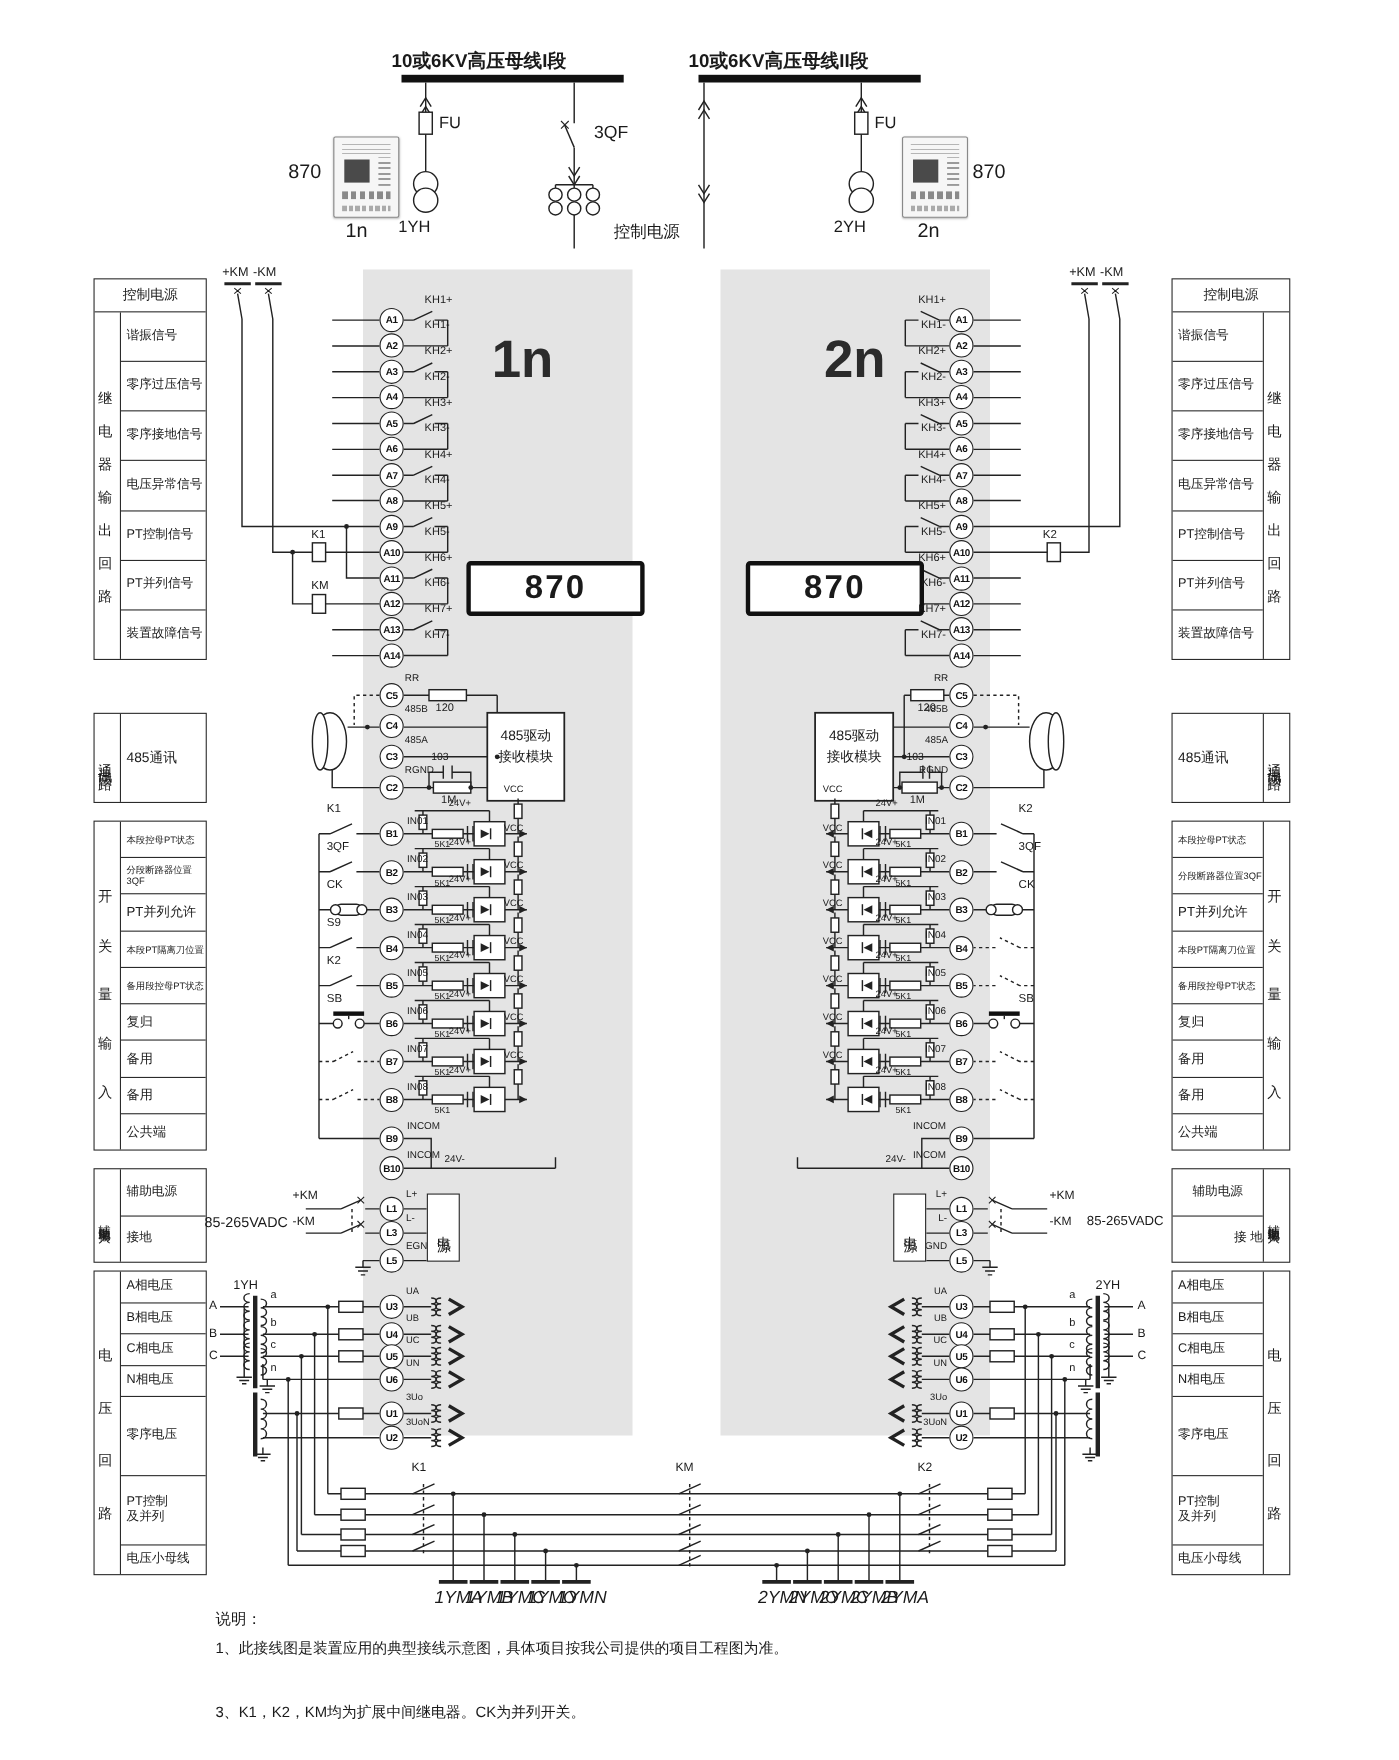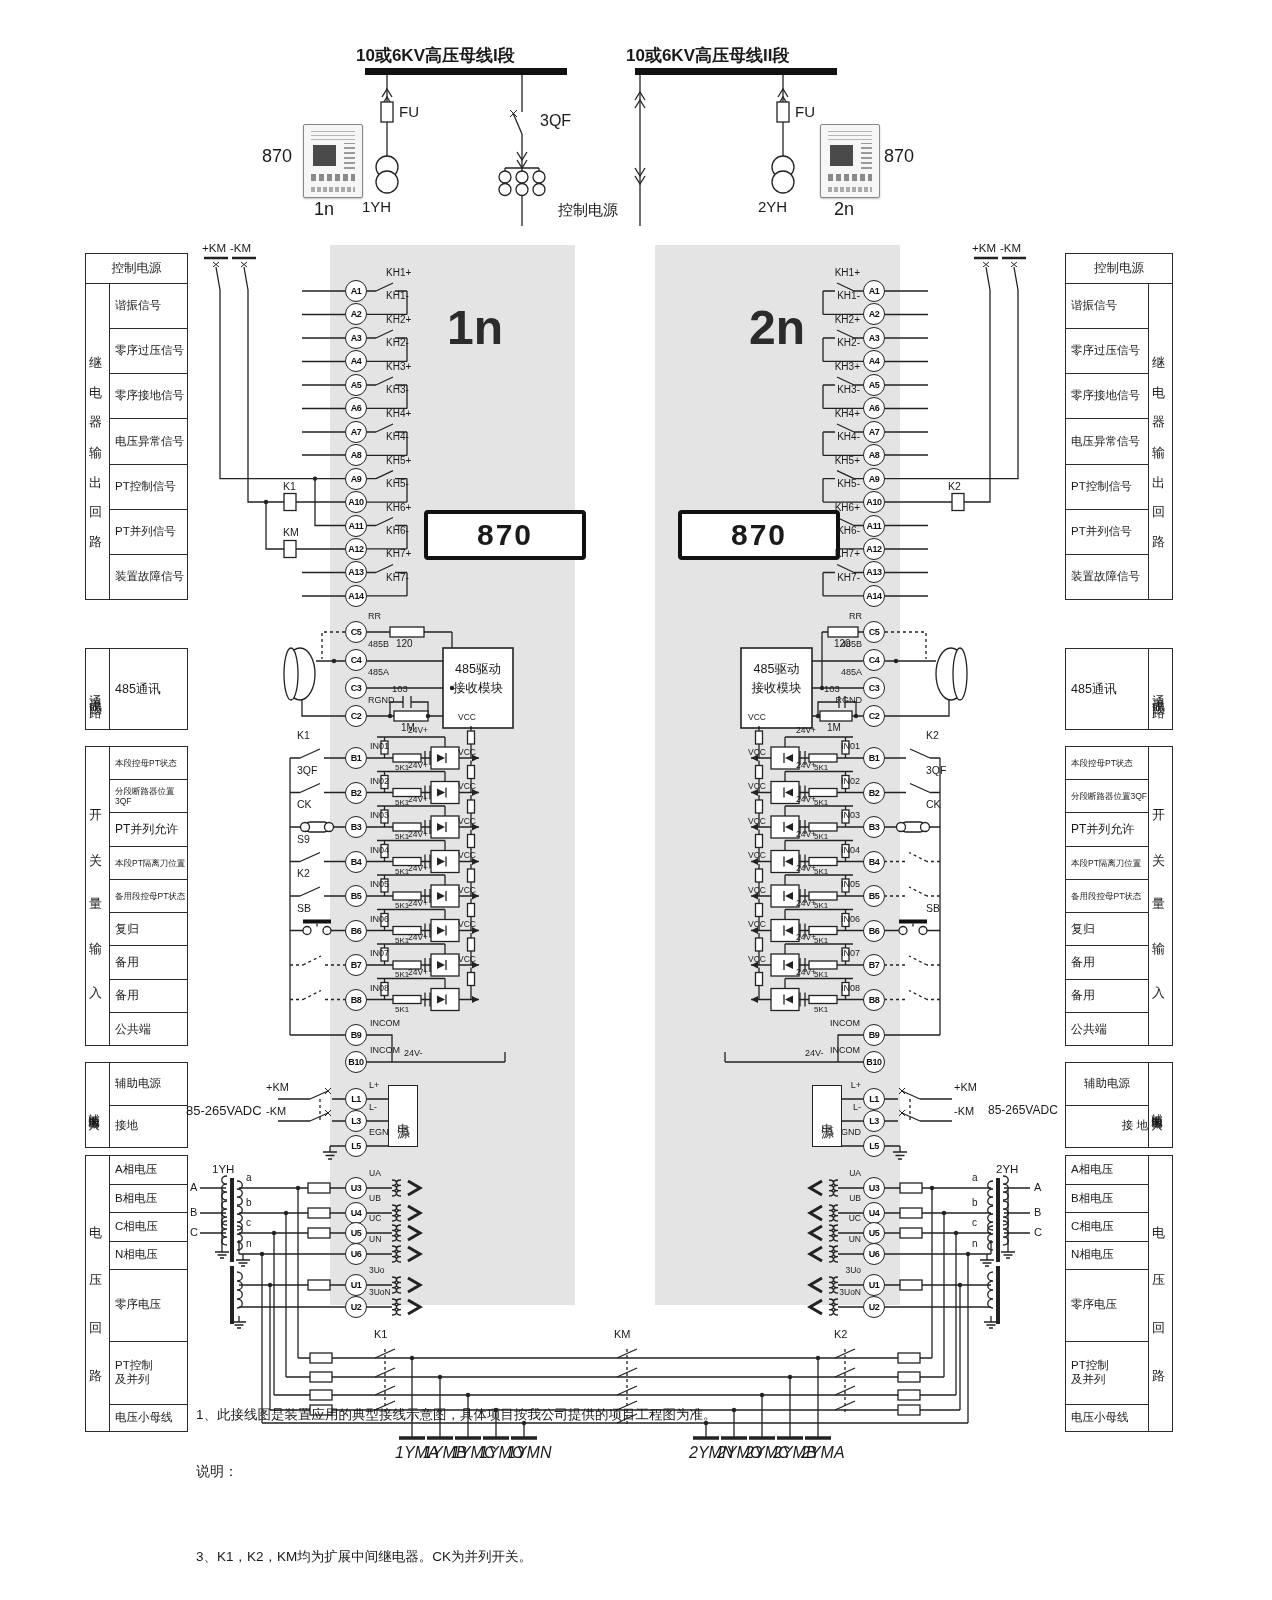--- a/index.html
+++ b/index.html
@@ -1027,16 +1027,16 @@
   <div class="rep" id="btR">
 
   <span style="--i: 0;">2YMN</span>
       <span style="--i: 1;">2YMO</span>
       <span style="--i: 2;">2YMC</span>
       <span style="--i: 3;">2YMB</span>
       <span style="--i: 4;">2YMA</span>
     </div>
 
   <div class="note" style="left:196px;top:1463px;font-size:14px">说明：</div>
-  <div class="note" style="left:196px;top:1406px;width:940px">1、此接线图是装置应用的典型接线示意图，具体项目按我公司提供的项目工程图为准。</div>
+  <div class="note" style="left:196px;top:1490px;width:940px">1、此接线图是装置应用的典型接线示意图，具体项目按我公司提供的项目工程图为准。</div>
   <div class="note" style="left:196px;top:1548px;width:940px">3、K1，K2，KM均为扩展中间继电器。CK为并列开关。</div>
 
 </div>
 
 </body></html>

